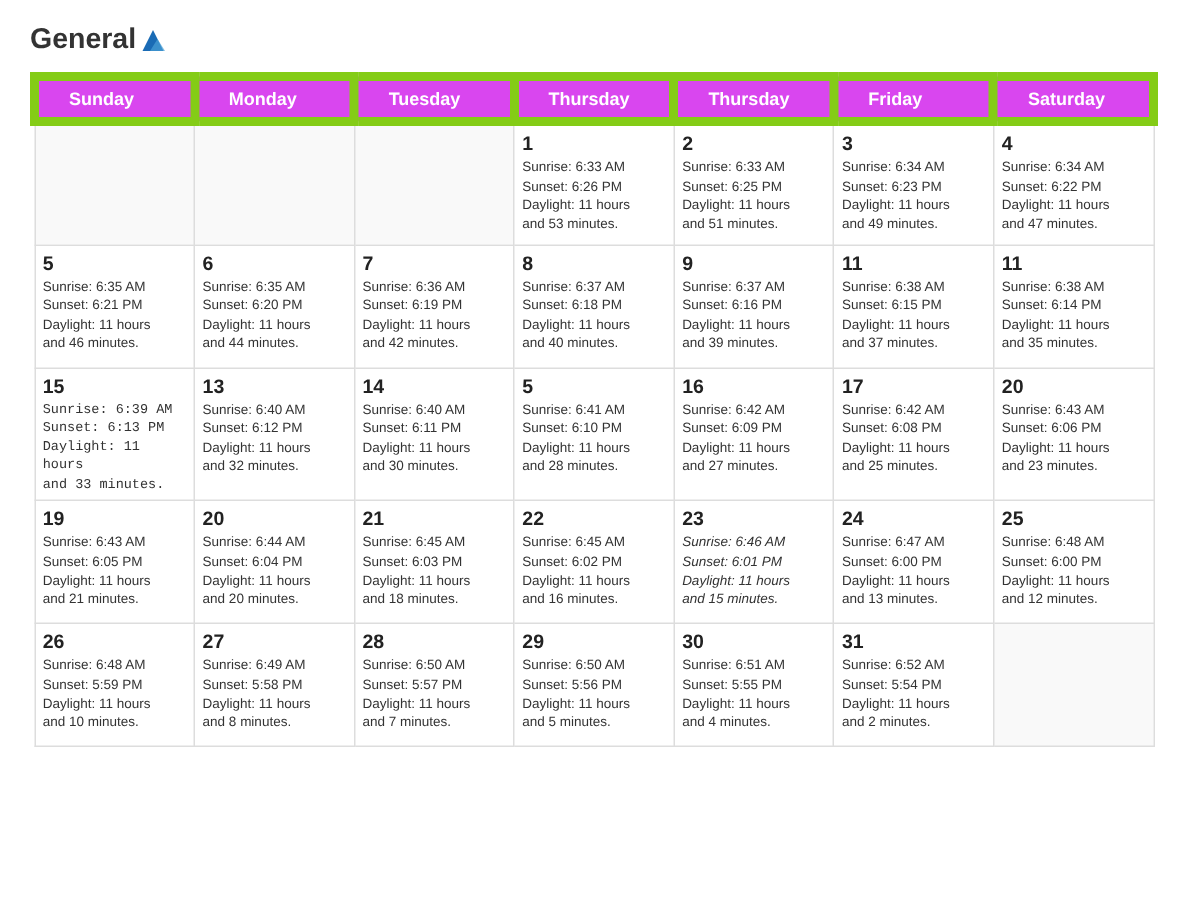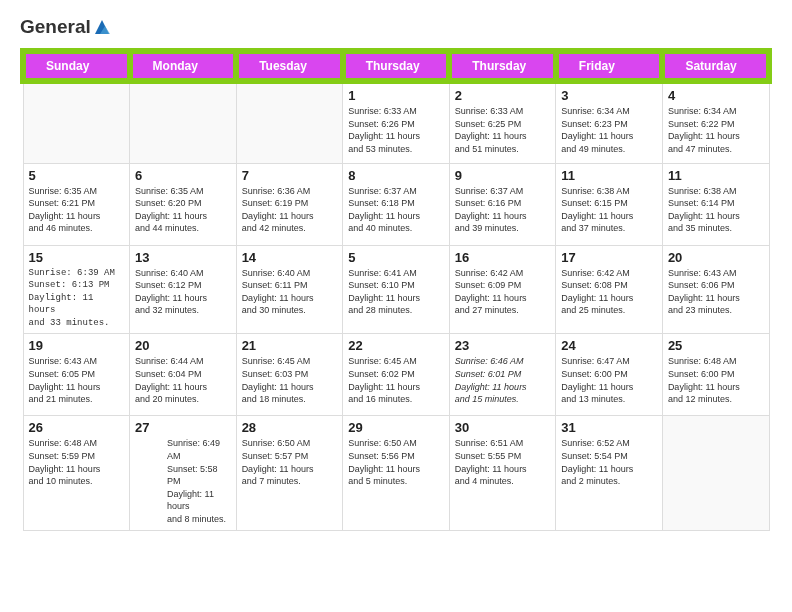--- a/index.html
+++ b/index.html
@@ -304,21 +304,21 @@
         <tr>
           <td>
             <div class="day-number">26</div>
             <div class="day-info" style="white-space: pre-line;">Sunrise: 6:48 AM
 Sunset: 5:59 PM
 Daylight: 11 hours
 and 10 minutes.</div>
           </td>
           <td>
             <div class="day-number">27</div>
-            <div class="day-info" style="white-space: pre-line; margin-left: 32px;">Sunrise: 6:49 AM
+            <div class="day-info" style="white-space: pre-line;">Sunrise: 6:49 AM
 Sunset: 5:58 PM
 Daylight: 11 hours
 and 8 minutes.</div>
           </td>
           <td>
             <div class="day-number">28</div>
             <div class="day-info" style="white-space: pre-line;">Sunrise: 6:50 AM
 Sunset: 5:57 PM
 Daylight: 11 hours
 and 7 minutes.</div>

